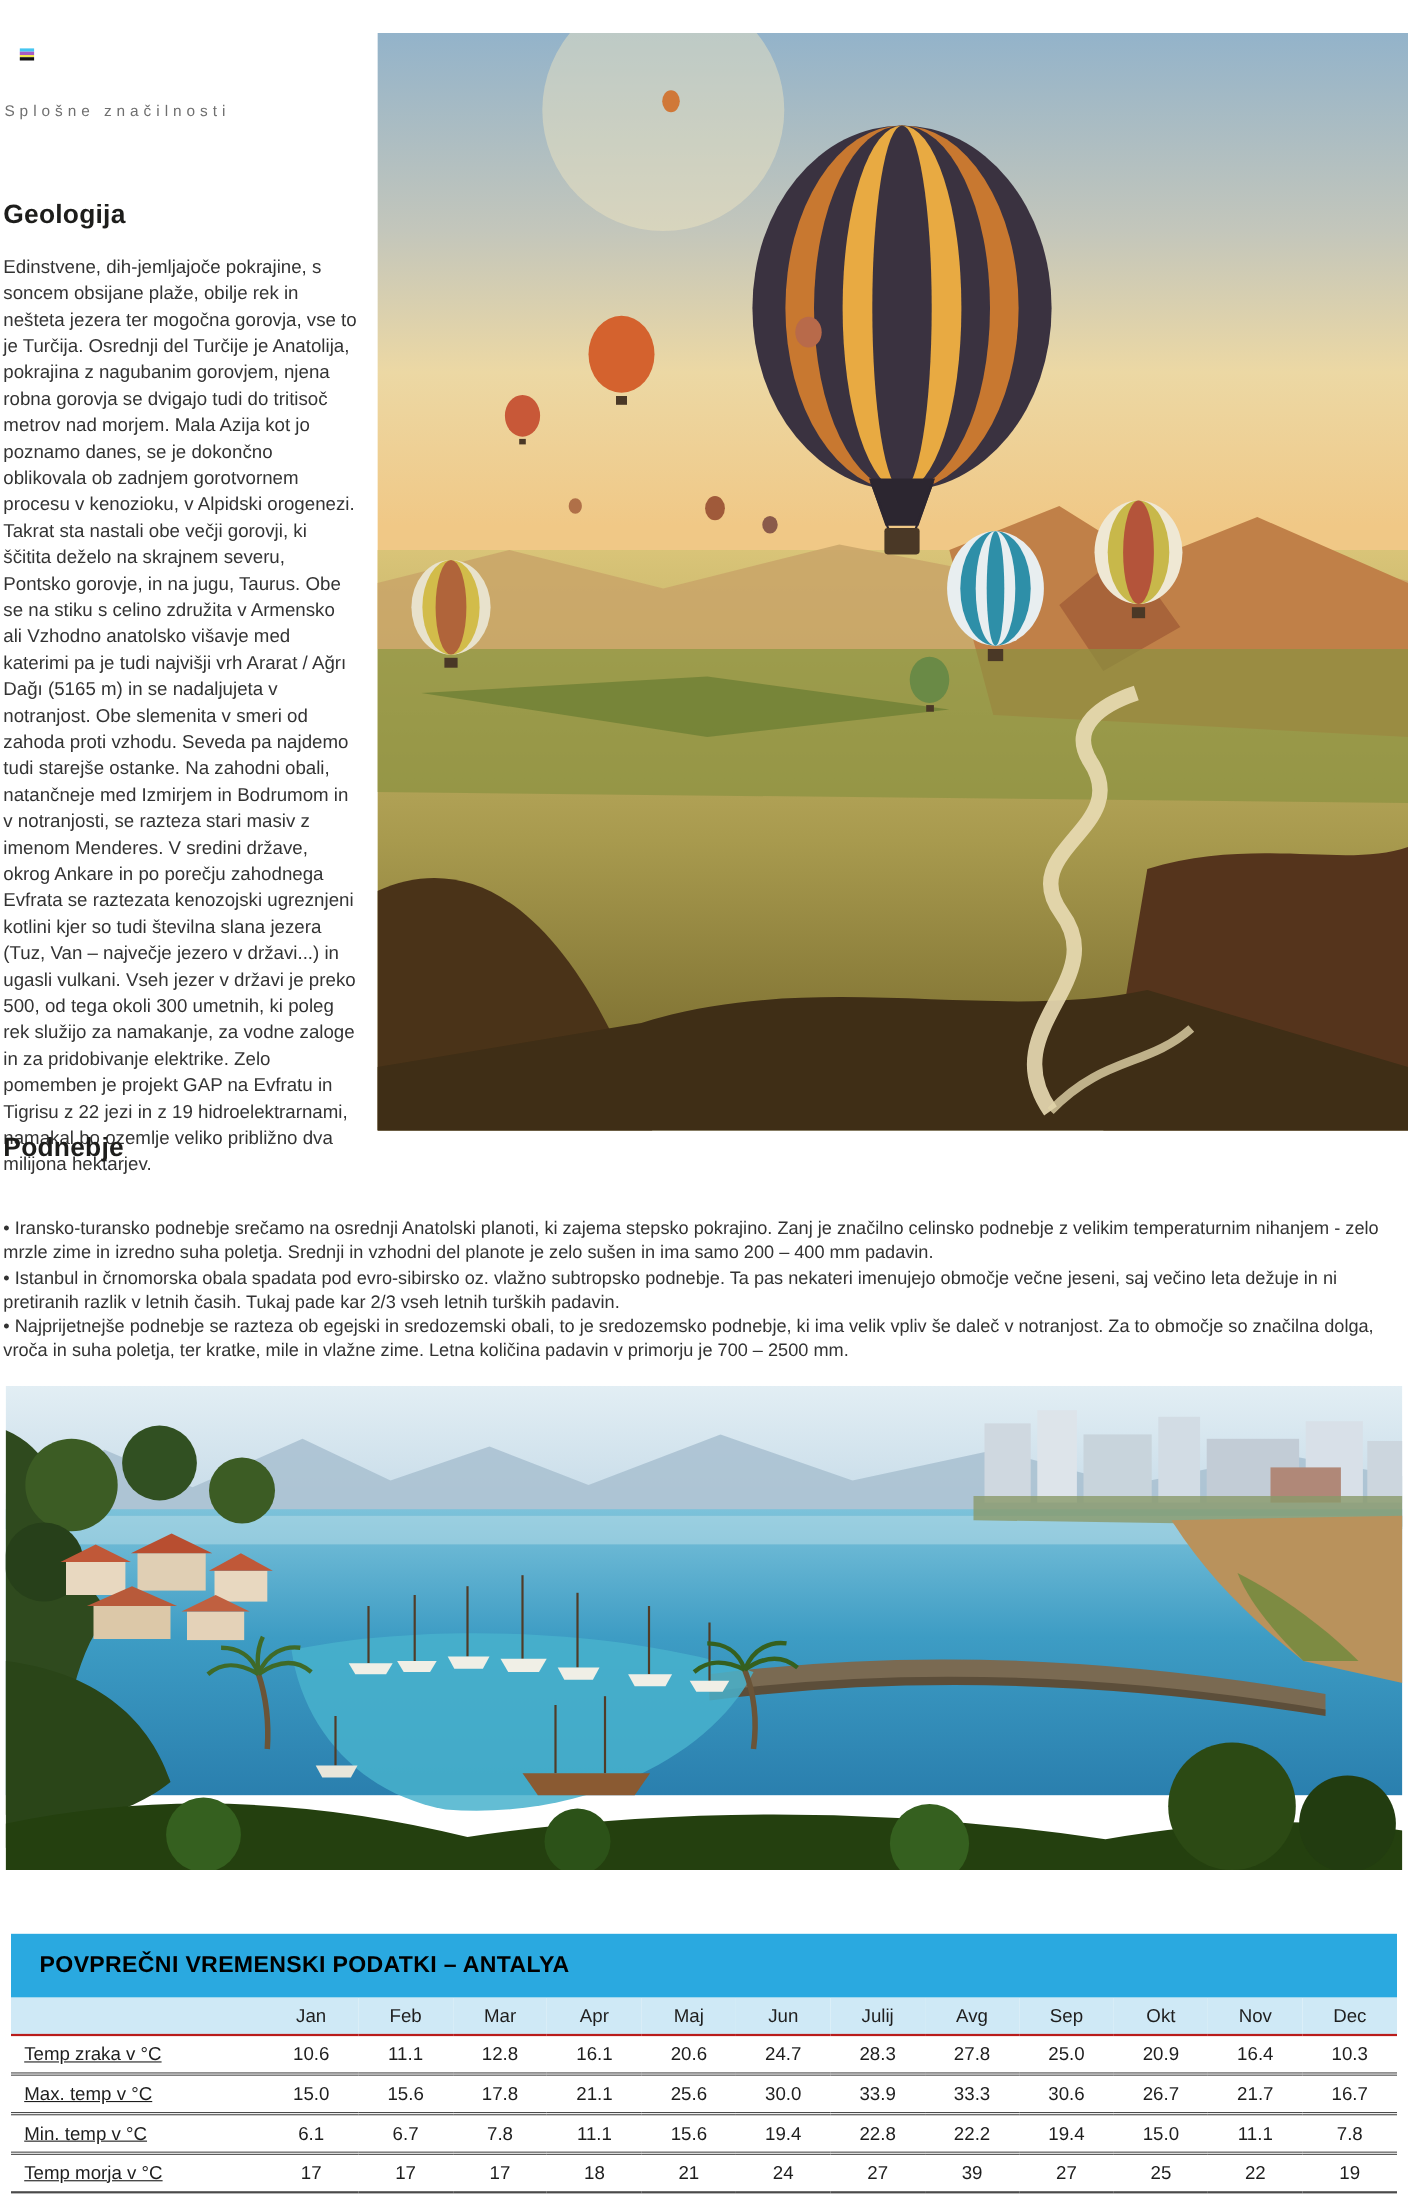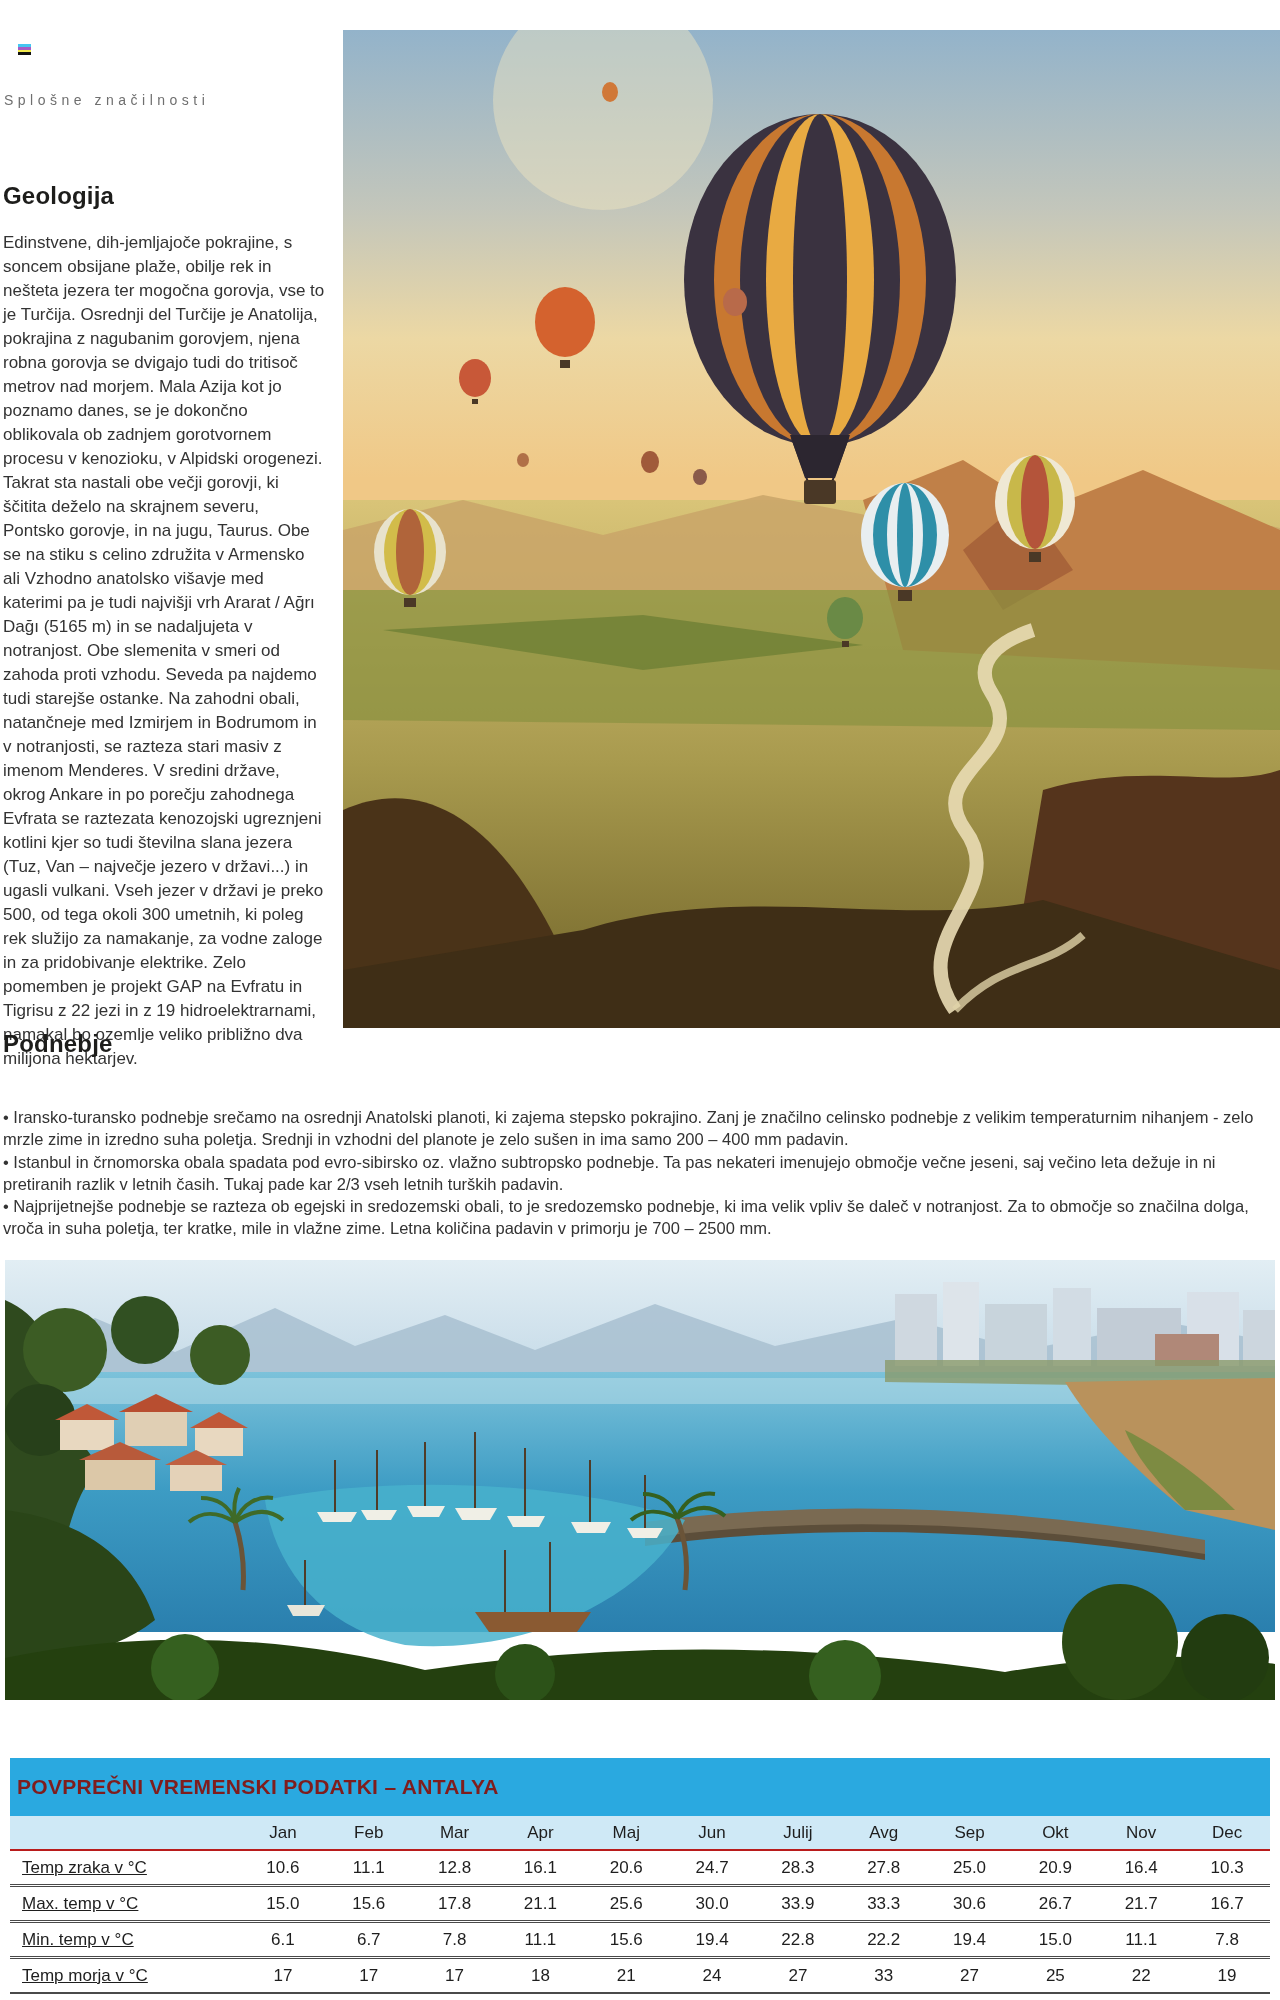--- a/index.html
+++ b/index.html
@@ -20,22 +20,22 @@
   
   .bullets{position:absolute;left:3px;top:1076px;width:1274px;font-size:16.5px;line-height:22.3px;color:#333;}
   .bullets p{margin:0;}
   
   .photo{position:absolute;overflow:hidden;}
   .photo svg{display:block;width:100%;height:100%;}
   .ph-balloons{left:343px;top:0;width:937px;height:998px;}
   .ph-harbor{left:5px;top:1230px;width:1270px;height:440px;}
   
   .wtable{position:absolute;left:10px;top:1728px;width:1260px;}
-  .wtitle{height:58px;background:#2aa9e0;color:#7f1d1d;font-size:21px;font-weight:700;
-          display:flex;align-items:center;padding-left:7px;box-sizing:border-box;letter-spacing:.3px;}
+  .wtitle{height:58px;background:#2aa9e0;color:#000000;font-size:21px;font-weight:700;
+          display:flex;align-items:center;padding-left:26px;box-sizing:border-box;letter-spacing:.3px;}
   table.wx{width:100%;border-collapse:collapse;table-layout:fixed;font-size:17px;color:#1e1e1e;}
   table.wx th,table.wx td{padding:0;height:34px;text-align:center;font-weight:400;vertical-align:middle;}
   table.wx th.lbl,table.wx td.lbl{width:218px;text-align:left;padding-left:12px;text-decoration:underline;}
   table.wx thead tr{background:#cfe9f6;}
   table.wx thead th{border-bottom:2px solid #b91c1c;height:33px;}
   table.wx tbody td{border-bottom:3px double #4a4a4a;height:33px;}
   table.wx tbody tr:last-child td{border-bottom:2px solid #4a4a4a;}
 </style>
 </head>
 <body>
@@ -322,21 +322,21 @@
           </tr>
           <tr>
             <td class="lbl">Temp morja v °C</td>
             <td>17</td>
             <td>17</td>
             <td>17</td>
             <td>18</td>
             <td>21</td>
             <td>24</td>
             <td>27</td>
-            <td>33</td>
+            <td>39</td>
             <td>27</td>
             <td>25</td>
             <td>22</td>
             <td>19</td>
           </tr>
         </tbody>
     </table>
   </div>
 
 </div>

